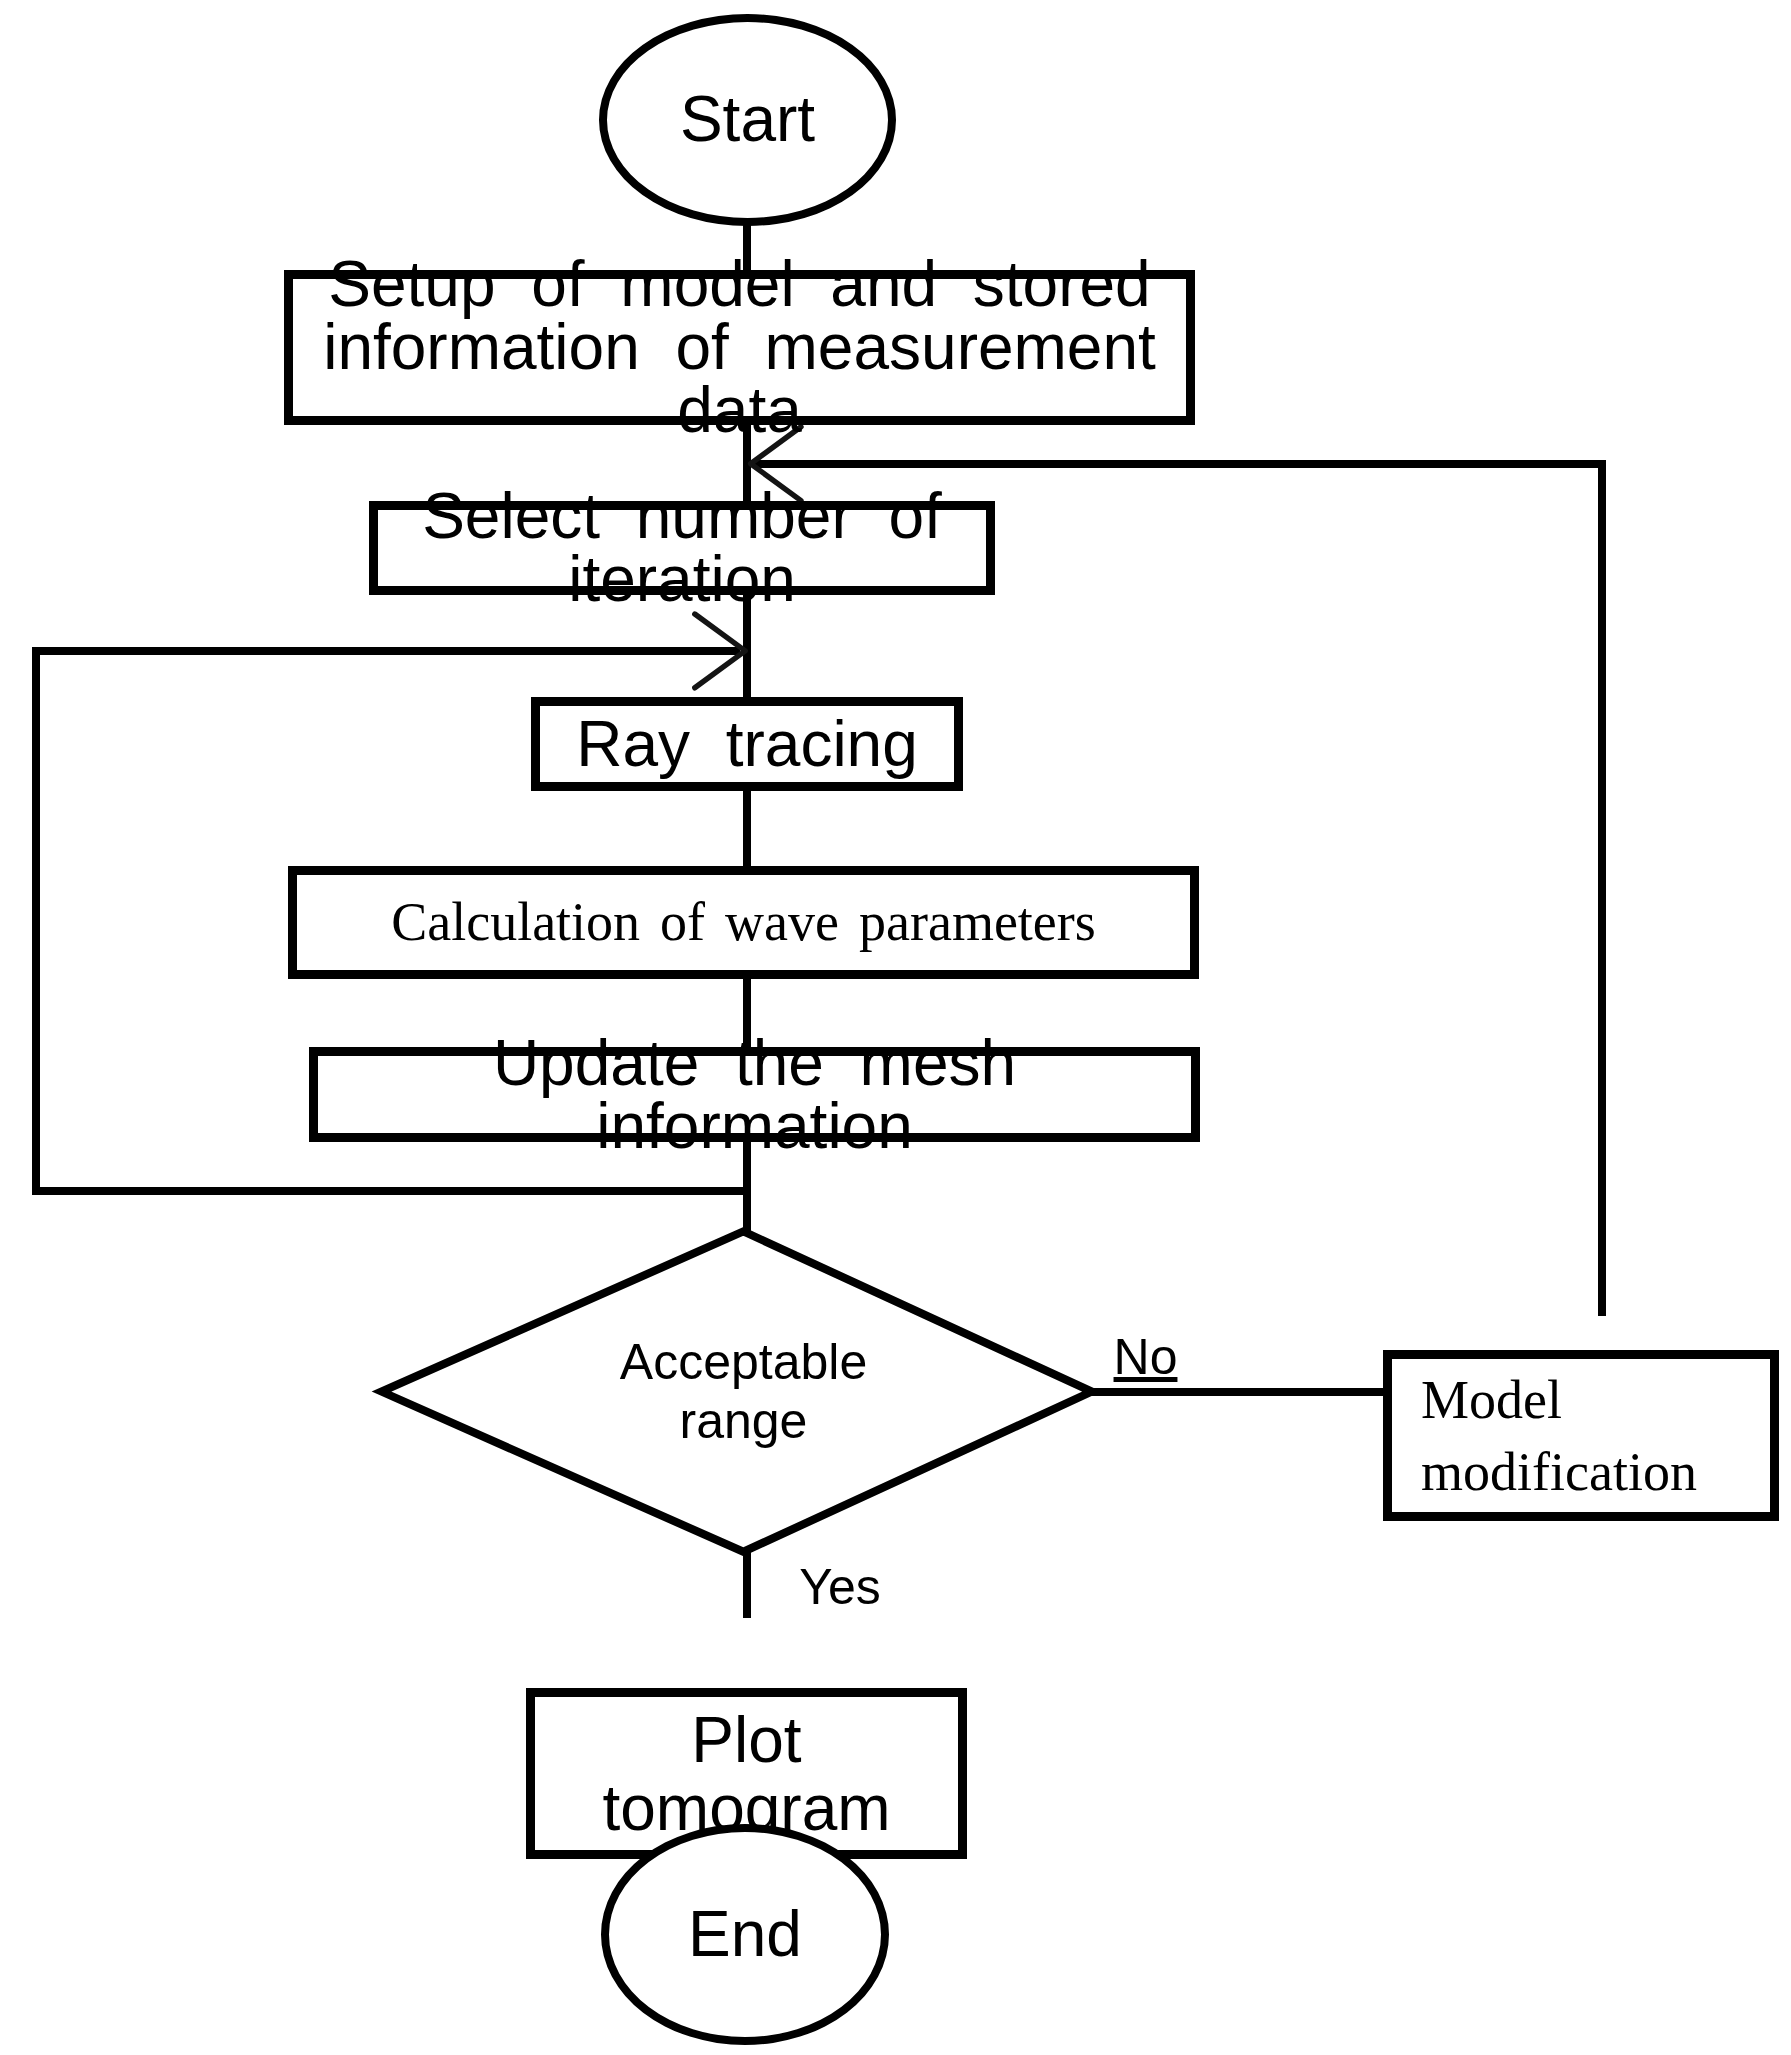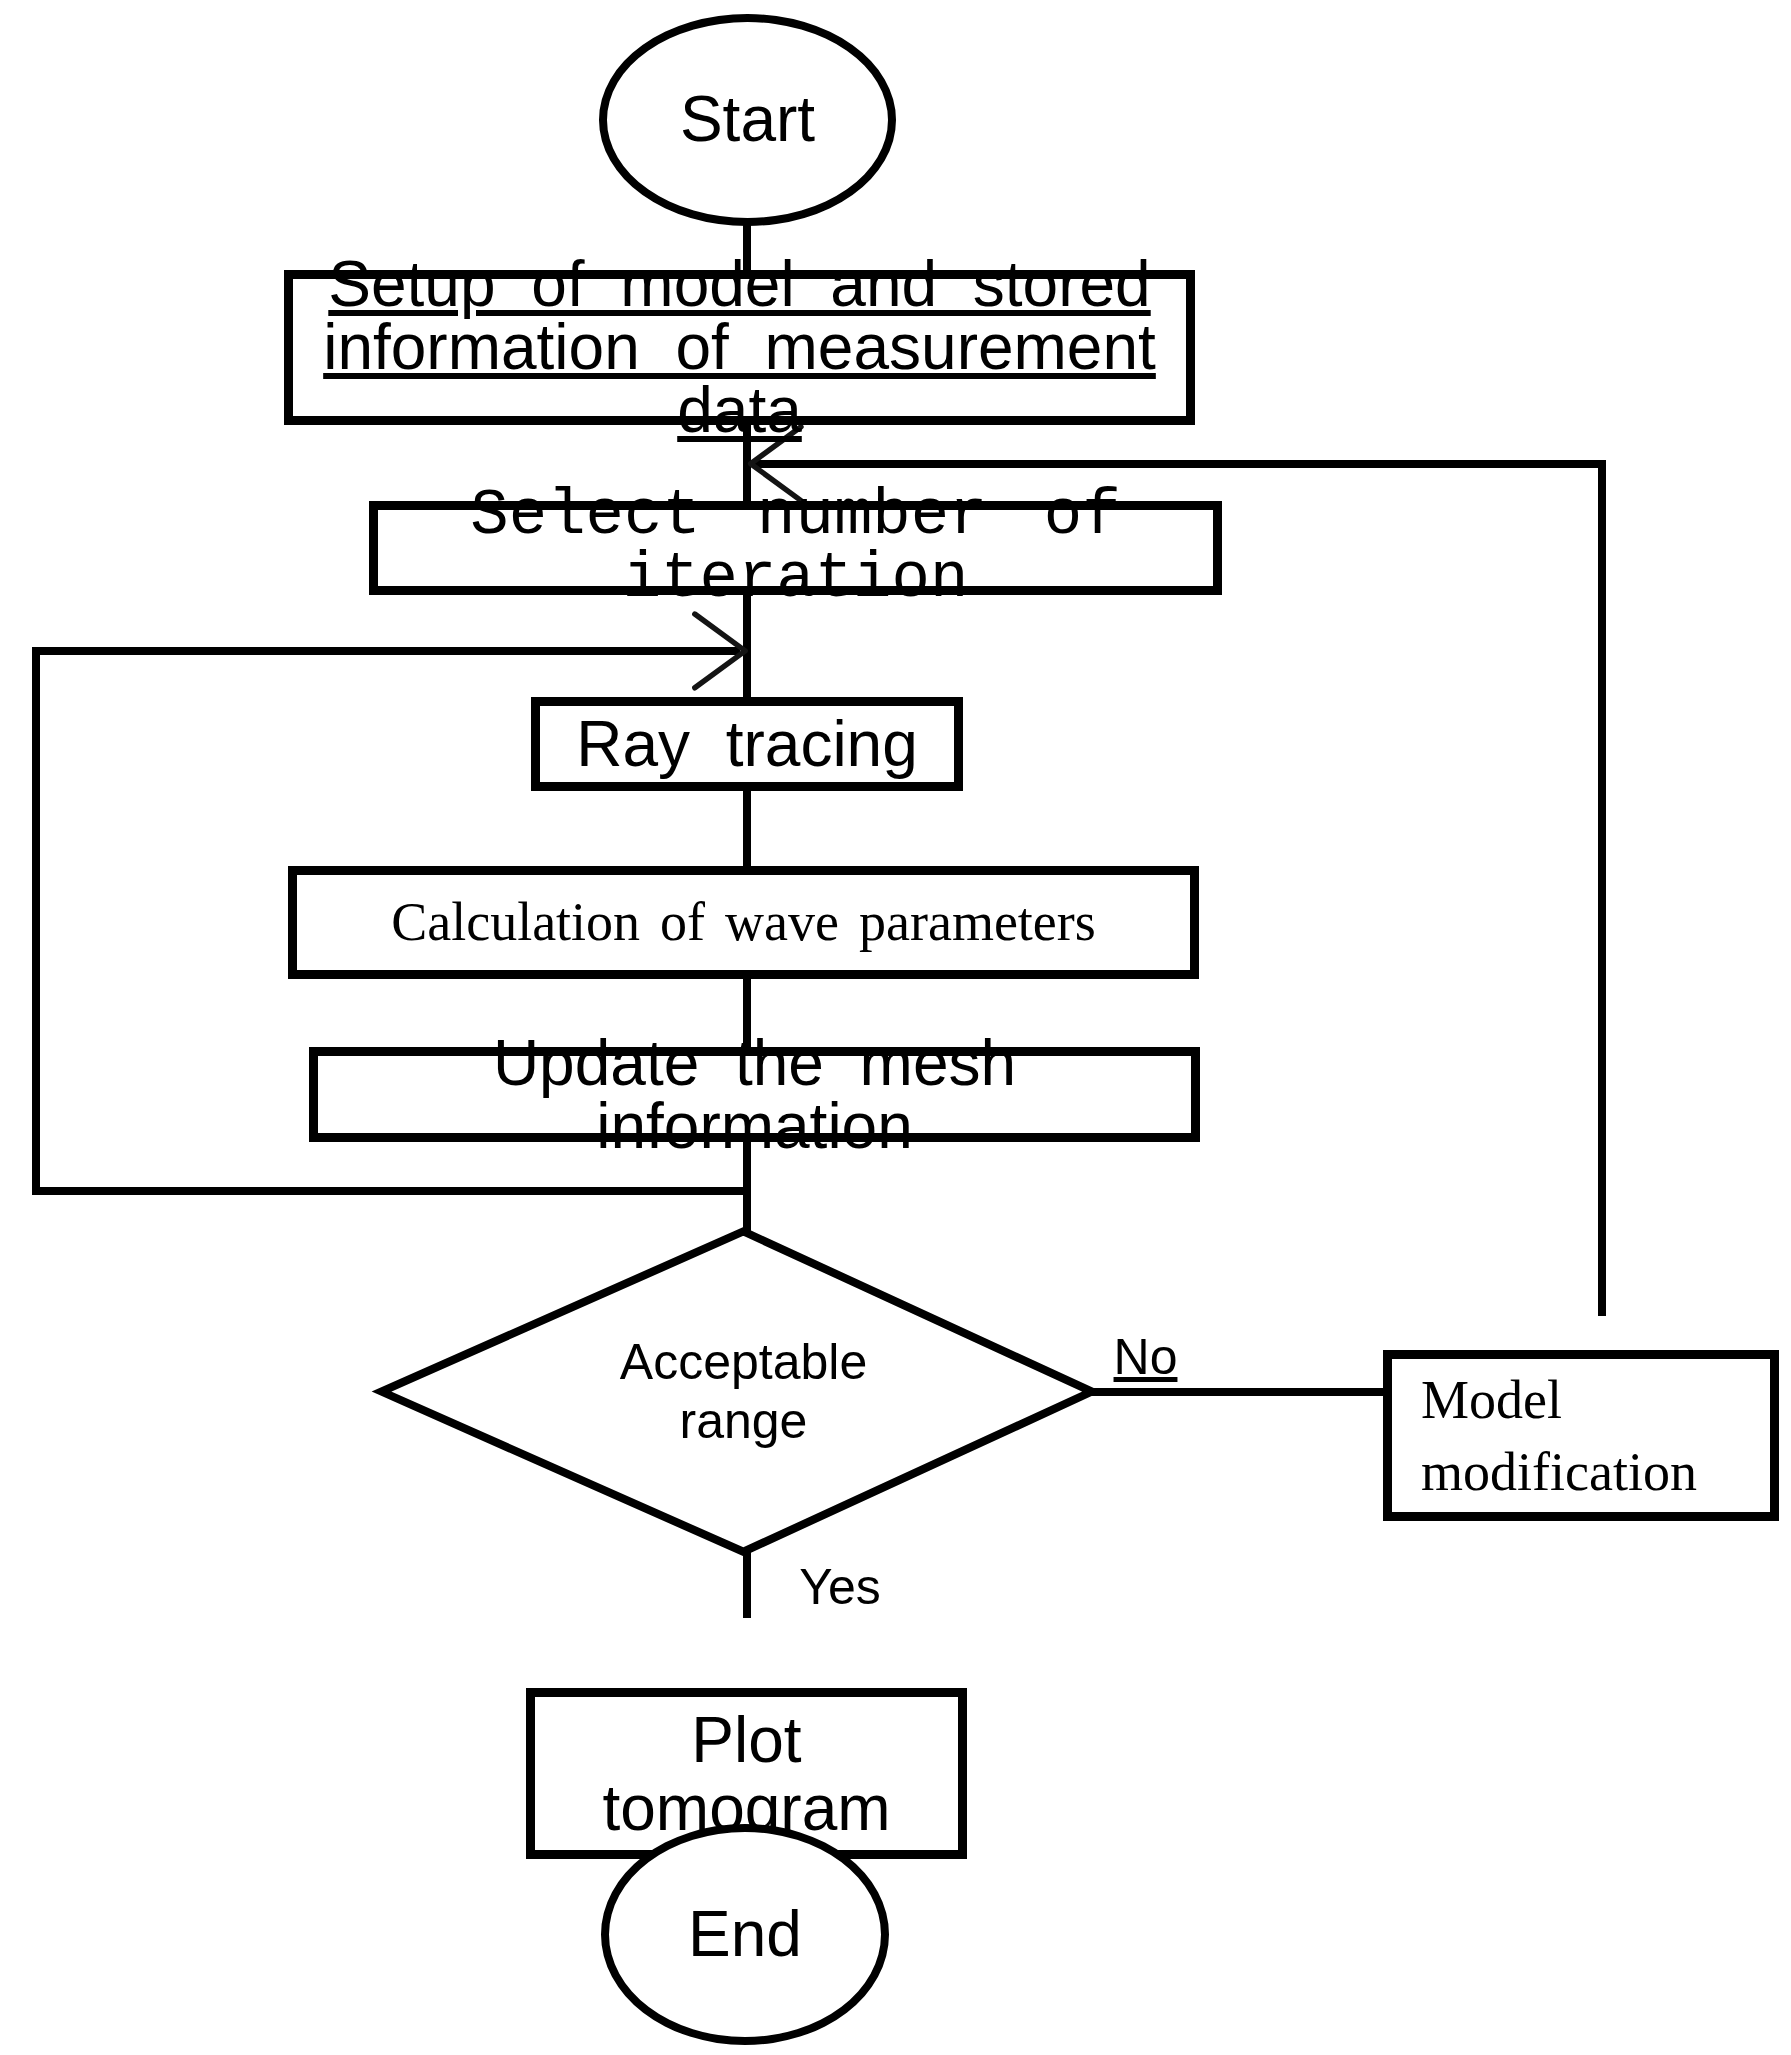--- a/index.html
+++ b/index.html
@@ -92,26 +92,26 @@
     <g stroke="#141414" stroke-width="6" fill="none" stroke-linecap="round" stroke-linejoin="round">
       <polyline points="890,474 834,515 890,556"></polyline>
       <polyline points="772,682 828,723 772,764"></polyline>
     </g>
   </svg>
 
   <div class="node ellipse" style="left:599px; top:13.5px; width:297px; height:212px;">
     <span class="line">Start</span>
   </div>
 
-  <div class="node" style="left:284px; top:270px; width:911px; height:155px;text-decoration:underline;">
+  <div class="node" style="left:284px; top:270px; width:911px; height:155px;">
     <span class="line">Setup of model and stored</span>
     <span class="line">information of measurement data</span>
   </div>
 
-  <div class="node" style="left:369px; top:501px; width:853px; height:94px;font-family:Liberation Mono, monospace;">
+  <div class="node" style="left:369px; top:501px; width:626px; height:94px;">
     <span class="line">Select number of iteration</span>
   </div>
 
   <div class="node" style="left:531px; top:697px; width:432px; height:94px;">
     <span class="line">Ray tracing</span>
   </div>
 
   <div class="node serif" style="left:288px; top:866px; width:911px; height:113px;">
     <span class="line">Calculation of wave parameters</span>
   </div>

